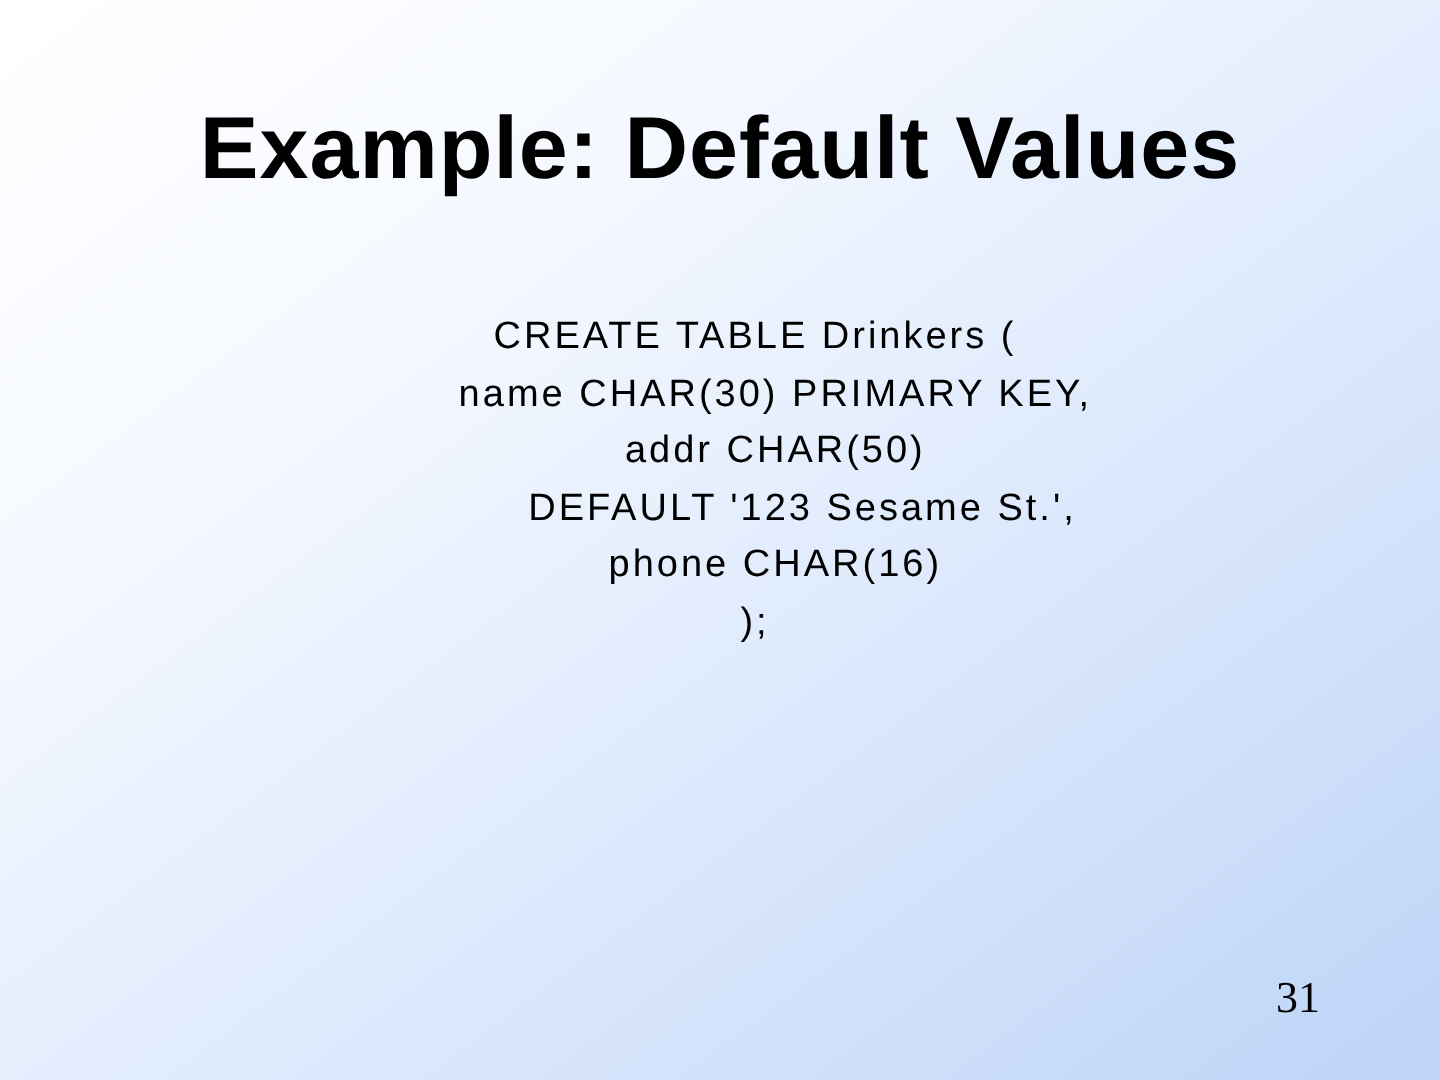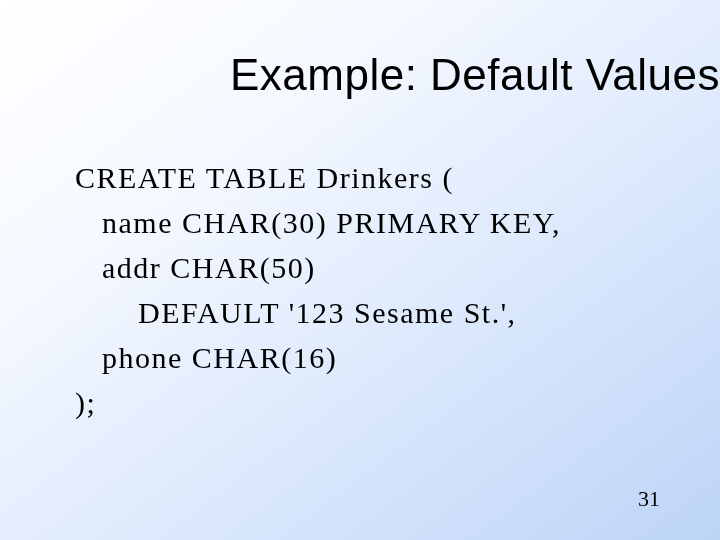--- a/index.html
+++ b/index.html
@@ -16,35 +16,36 @@
     position: relative;
     box-sizing: border-box;
     font-family: Arial, Helvetica, sans-serif;
     color: #000;
   }
   .title {
     position: absolute;
     top: 50px;
     left: 0;
     right: 0;
-    text-align: right;
+    text-align: center;
     font-size: 44px;
-    font-weight: 400;
+    font-weight: 700;
     letter-spacing: 0.5px;
   }
   .code {
     position: absolute;
     top: 155px;
     left: 75px;
     right: 40px;
-    font-family: Liberation Serif, serif;
-    font-size: 30px;
+    font-family: Liberation Sans, sans-serif;
+    font-size: 19px;
     line-height: 1.5;
     white-space: pre;
     letter-spacing: 1.5px;
+    text-align: center;
   }
   .pagenum {
     position: absolute;
     bottom: 28px;
     right: 60px;
     font-family: "Times New Roman", Times, serif;
     font-size: 22px;
     color: #000;
   }
 </style>

